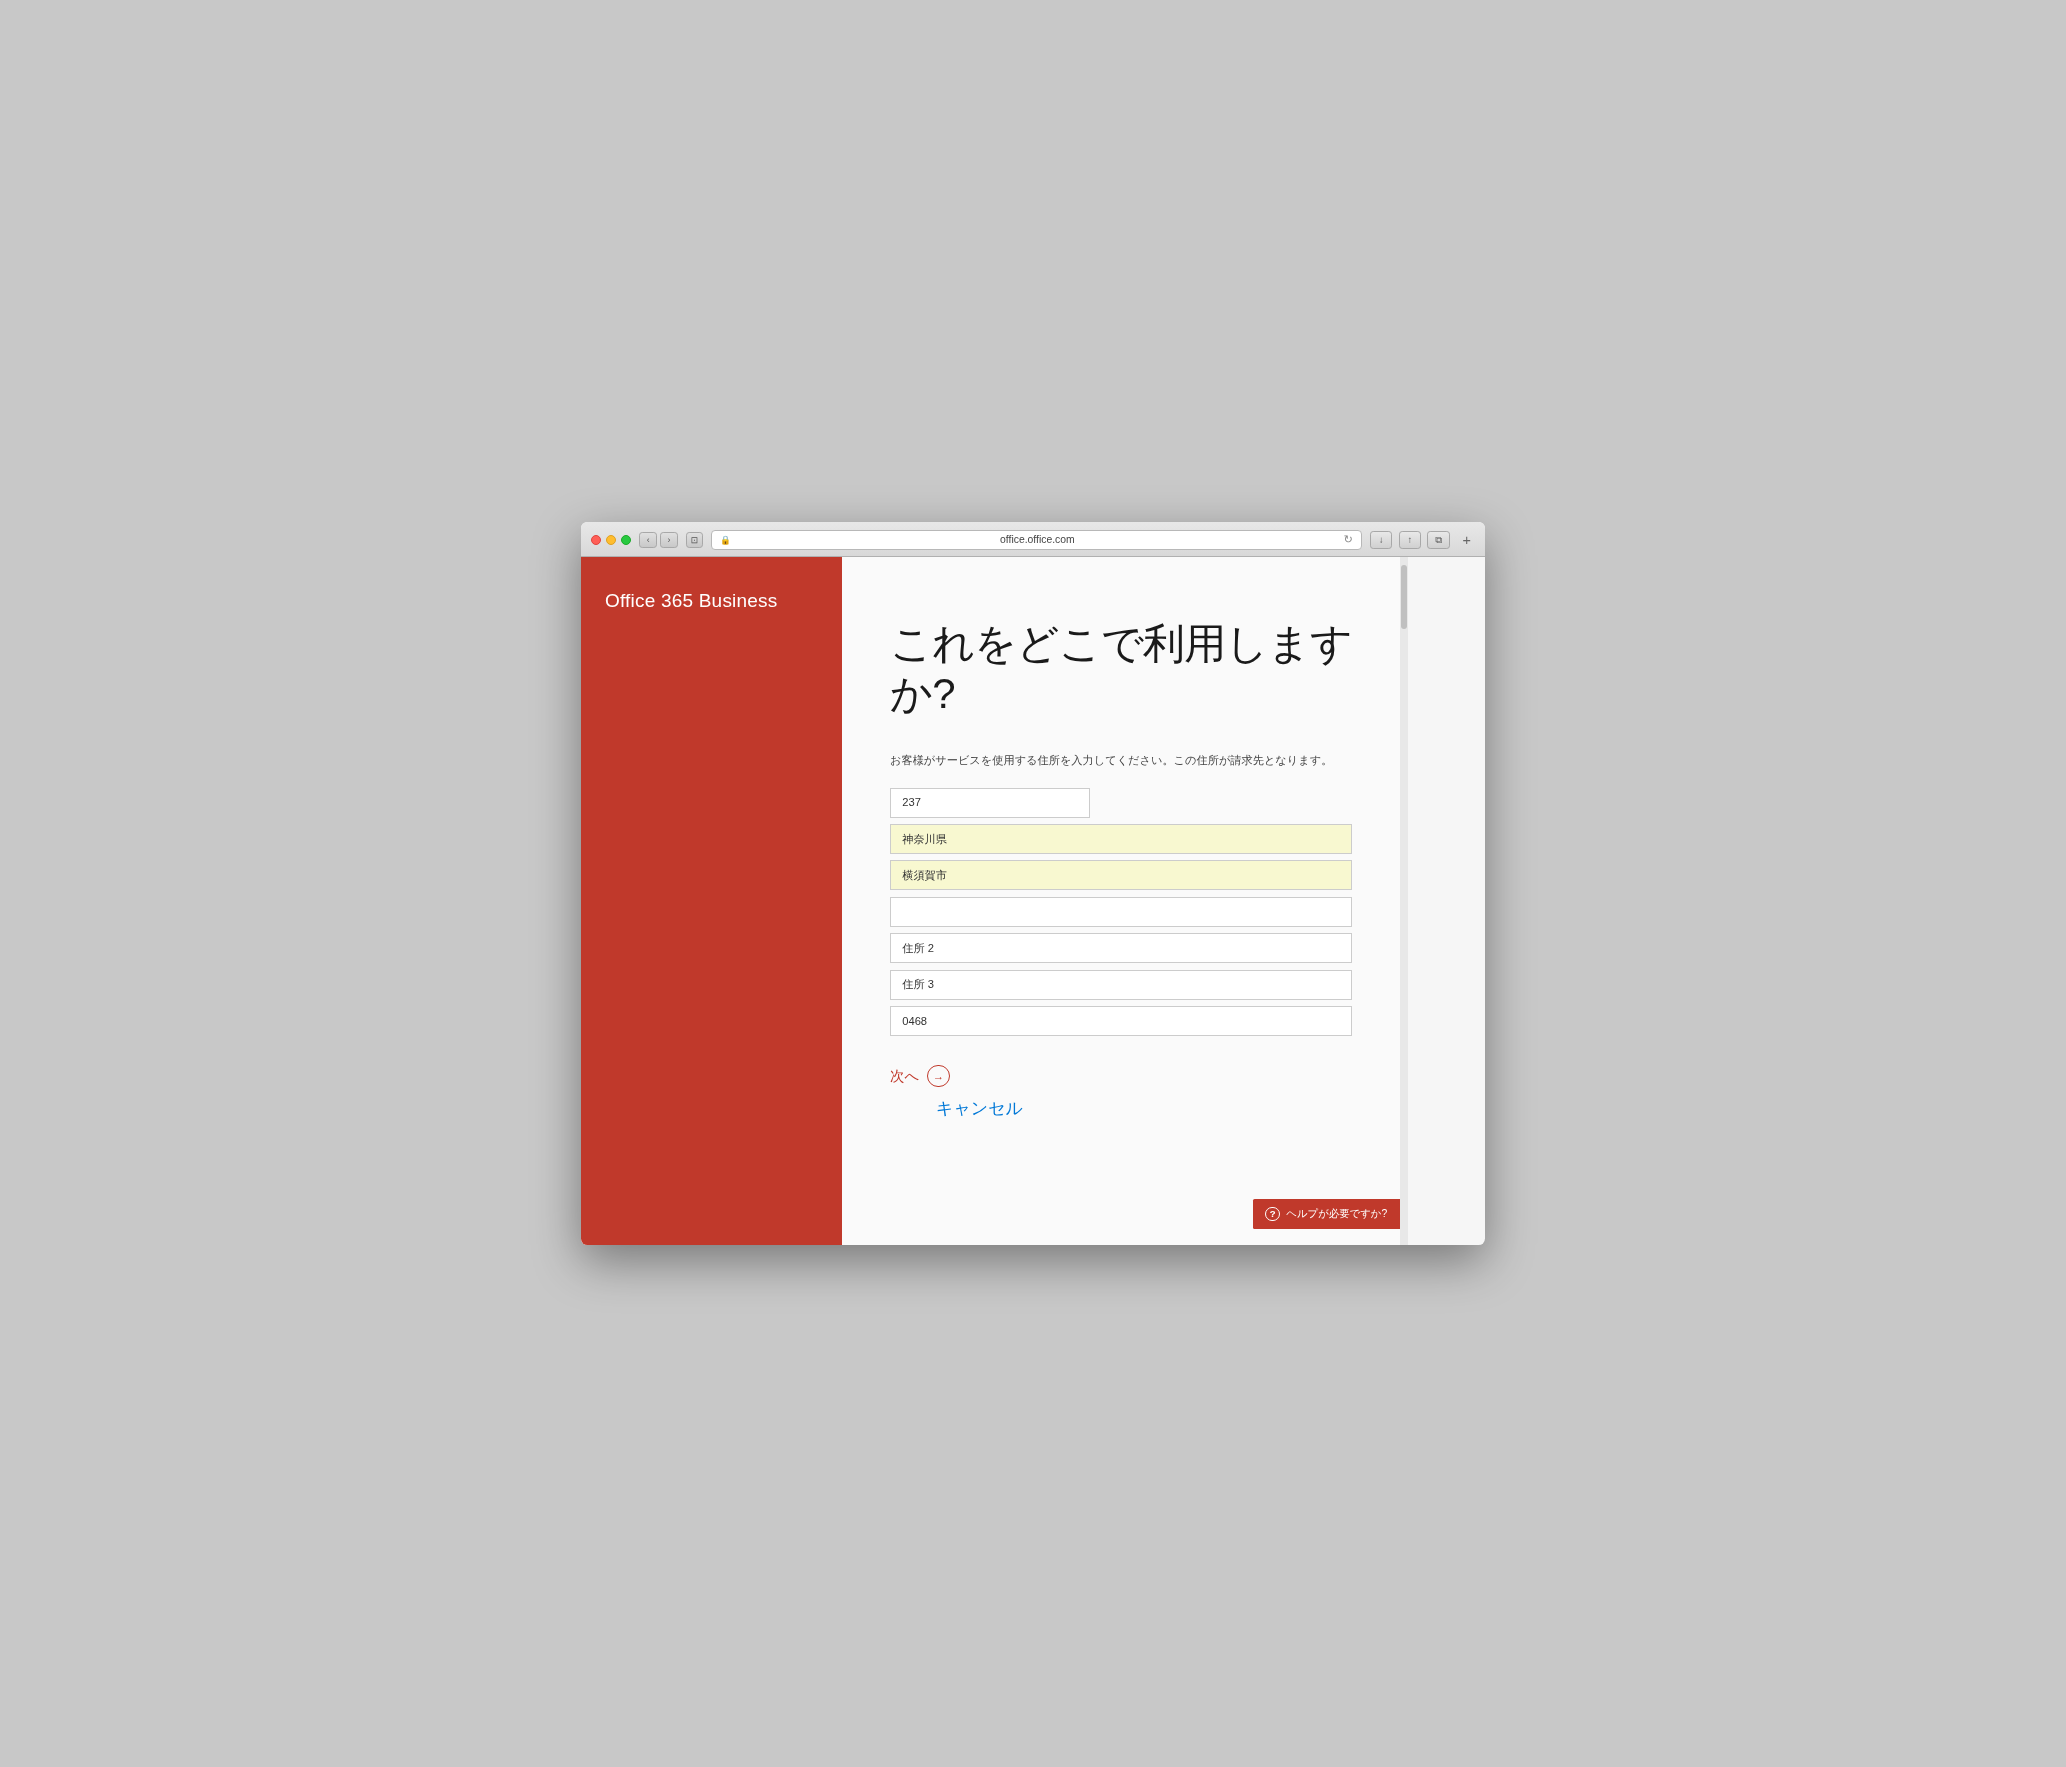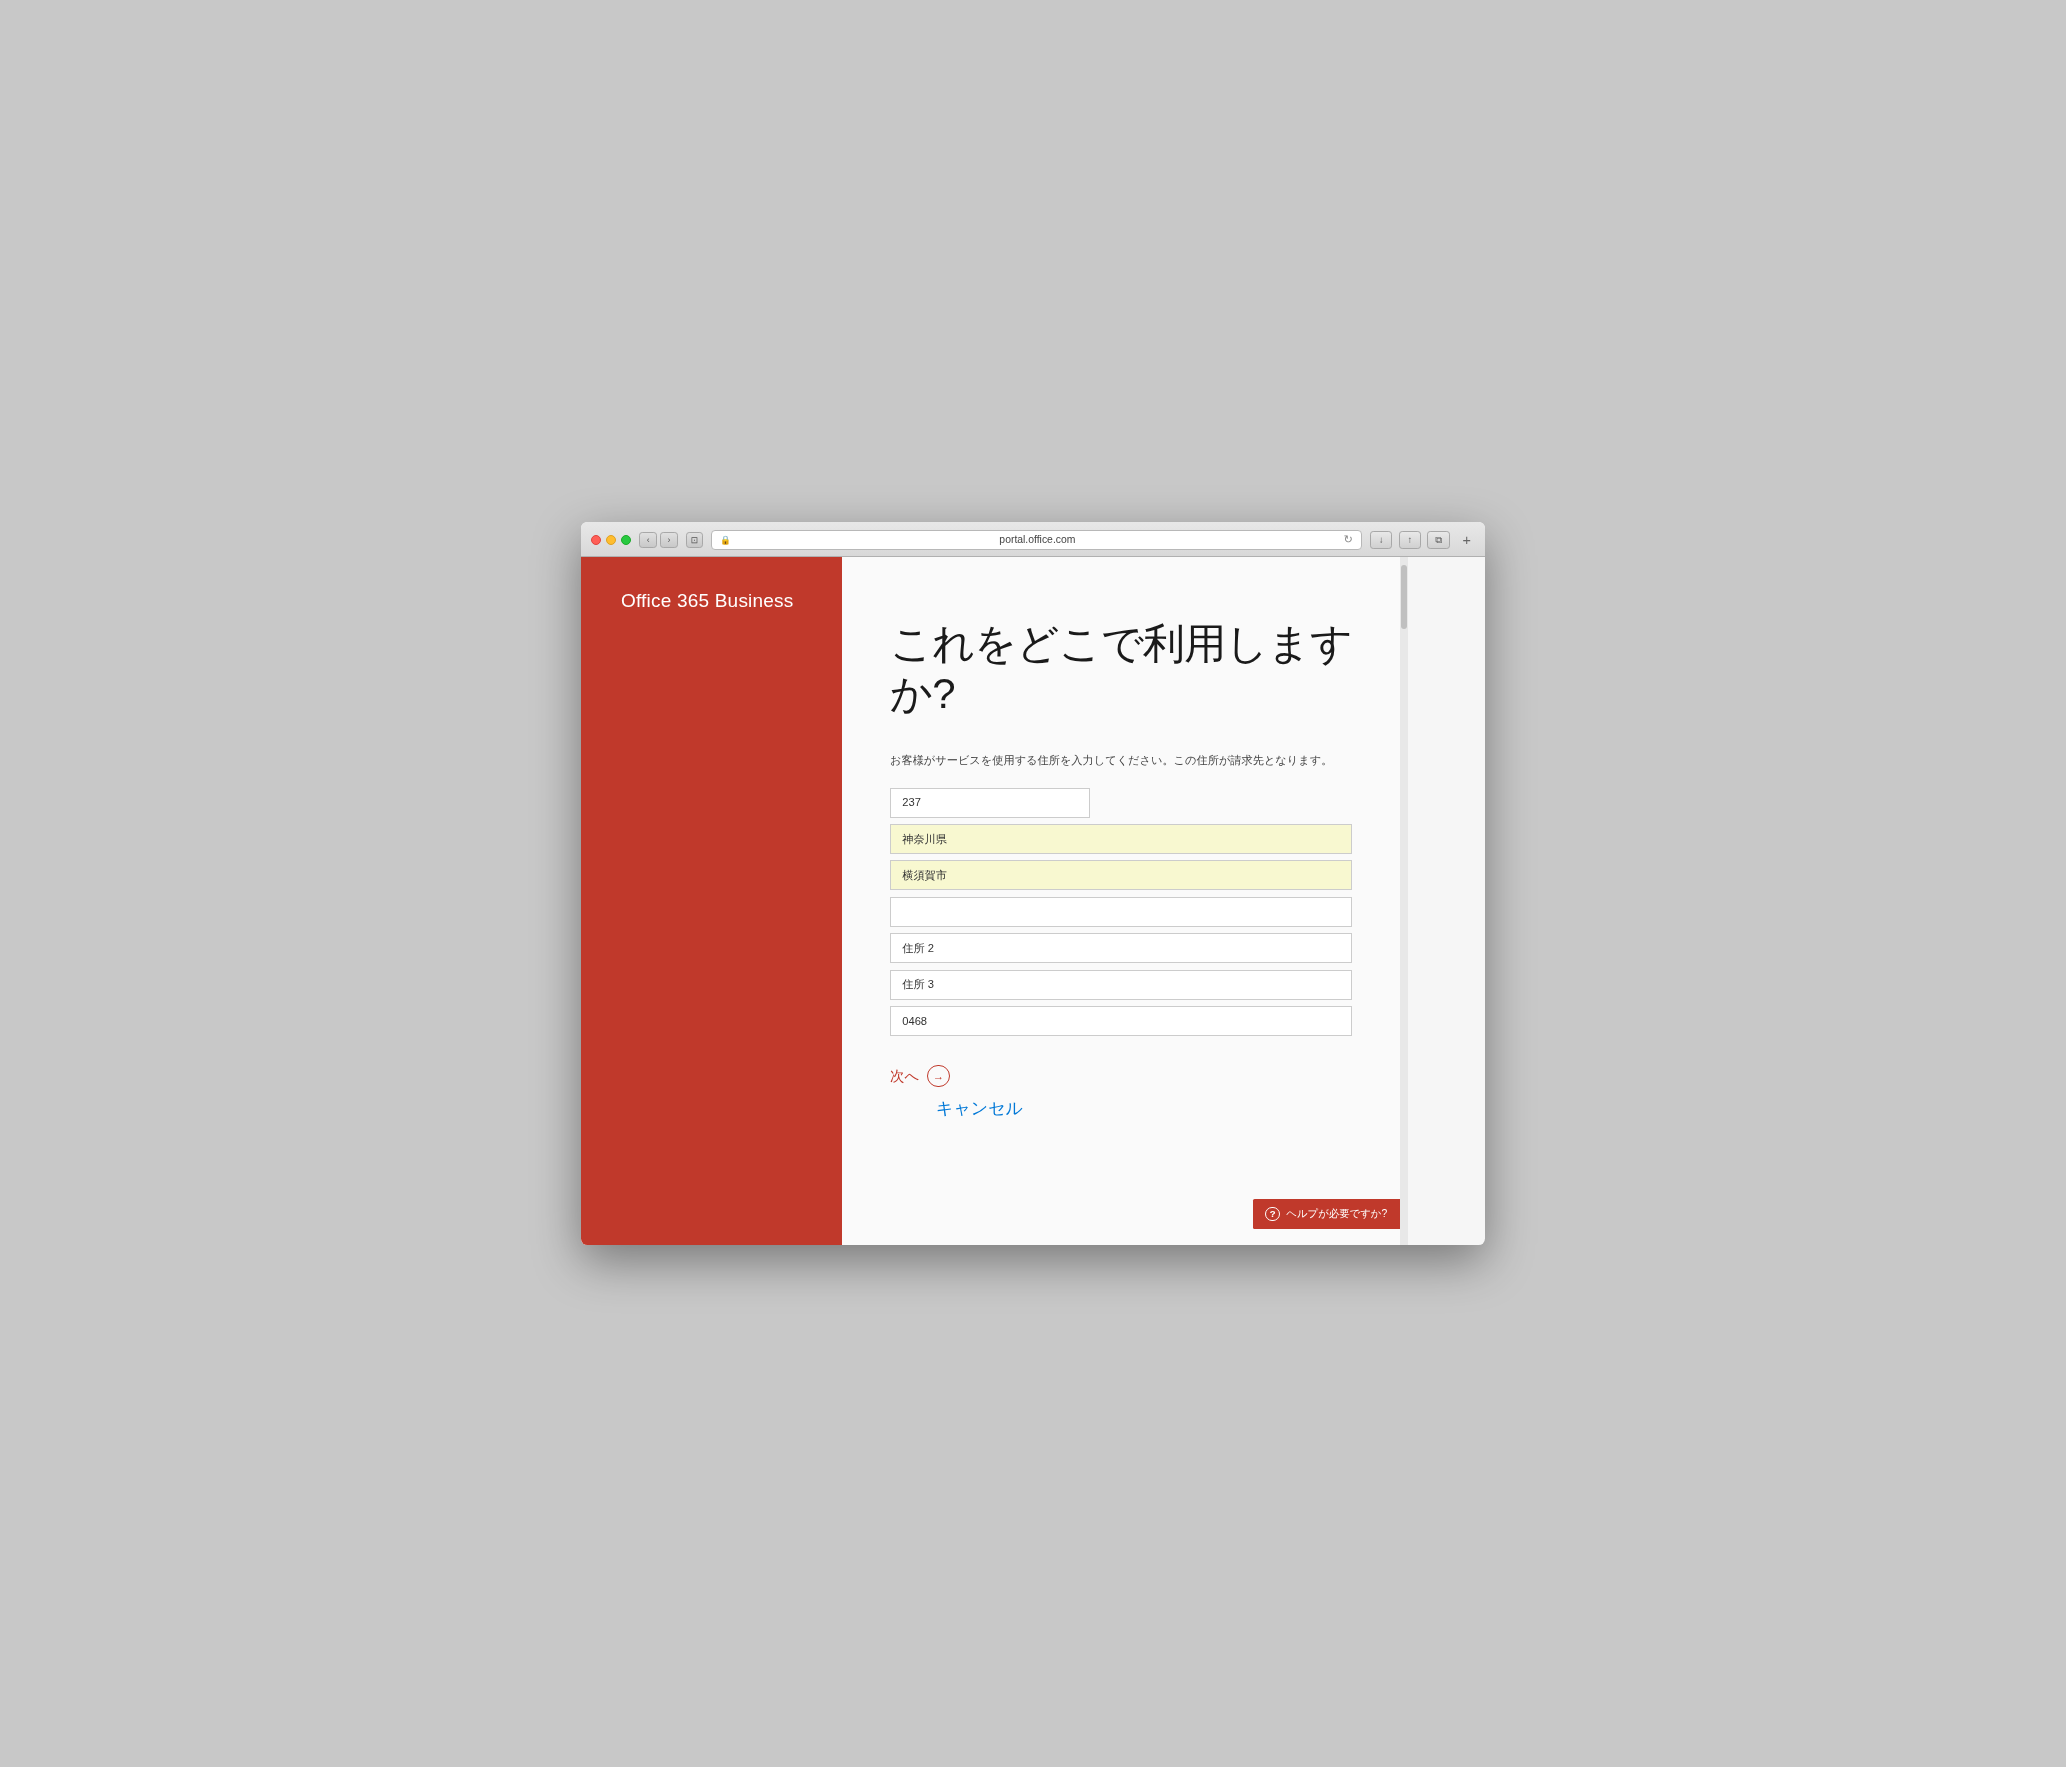--- a/index.html
+++ b/index.html
@@ -161,21 +161,20 @@
       display: flex;
       align-items: flex-start;
     }
 
     .brand-title {
       color: white;
       font-size: 19px;
       font-weight: 300;
       line-height: 1.3;
       letter-spacing: 0.2px;
-      margin-left: 16px;
     }
 
     
     .main-content {
       flex: 1;
       padding: 62px 48px;
       background: #fafafa;
       position: relative;
     }
 
@@ -339,21 +338,21 @@
       </div>
       <div class="nav-btn">
         <span>›</span>
       </div>
     </div>
     <div class="reader-btn">
       <span>⊡</span>
     </div>
     <div class="address-bar">
       <span class="lock-icon">🔒</span>
-      <span class="address-text">portal.office.com</span>
+      <span class="address-text">office.office.com</span>
       <span class="refresh-btn">↻</span>
     </div>
     <div class="browser-actions">
       <div class="browser-action-btn">
         <span>↓</span>
       </div>
       <div class="browser-action-btn">
         <span>↑</span>
       </div>
       <div class="browser-action-btn">

